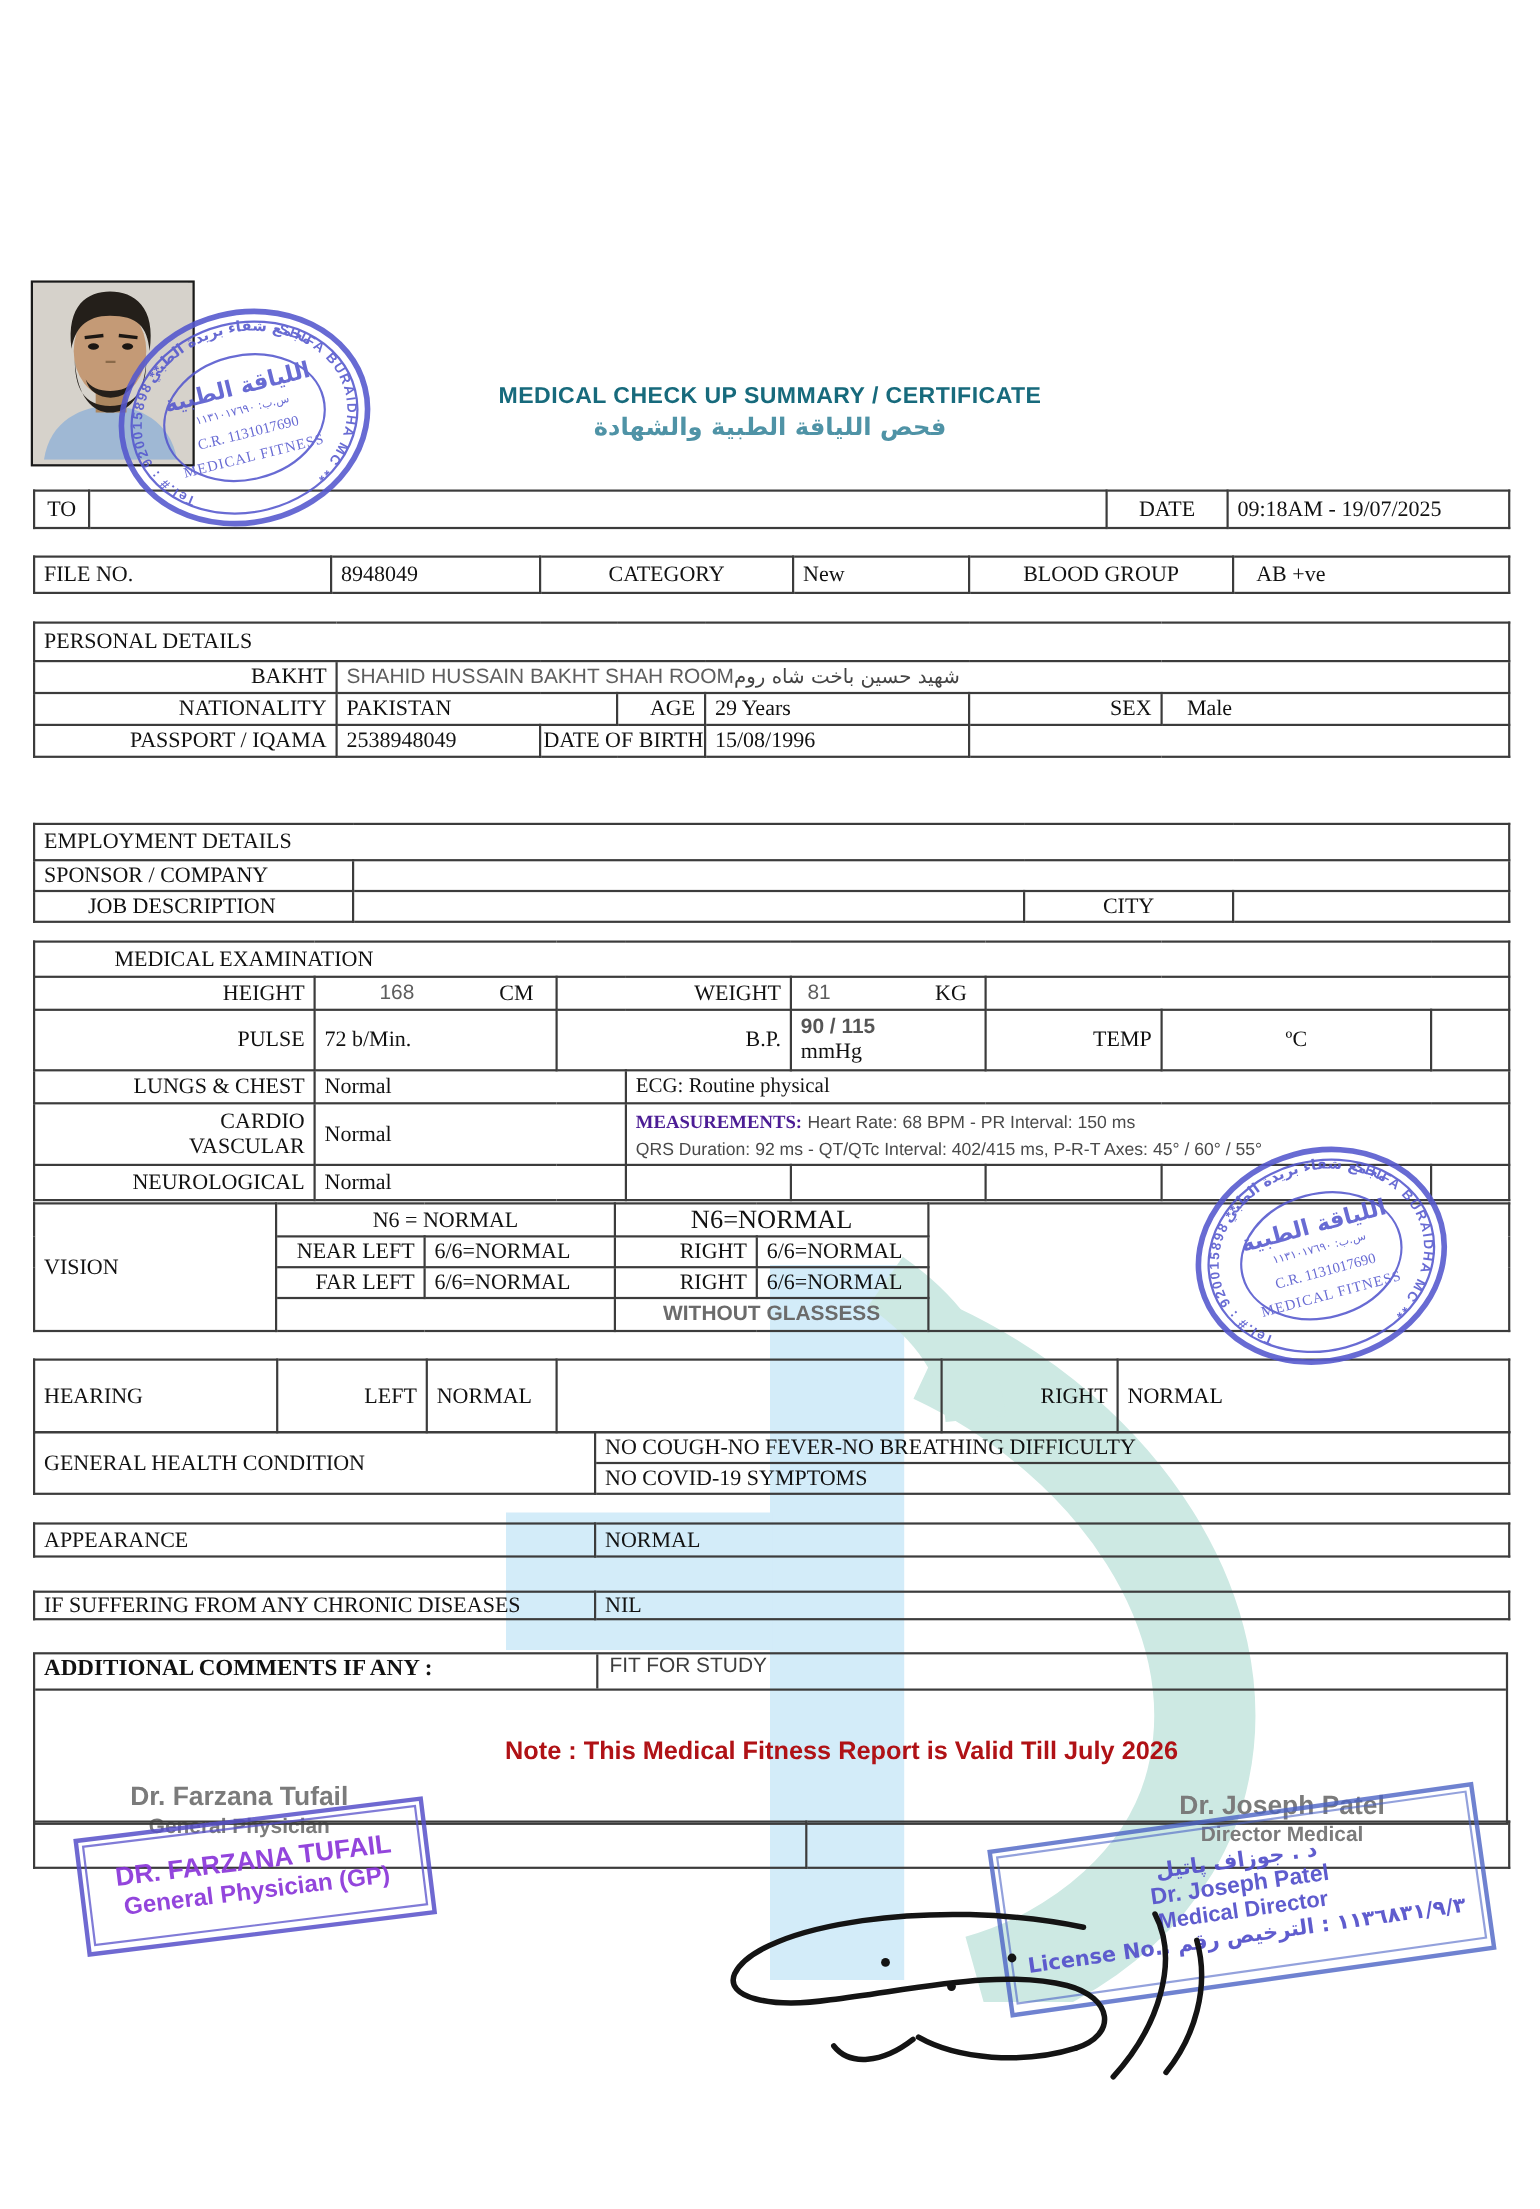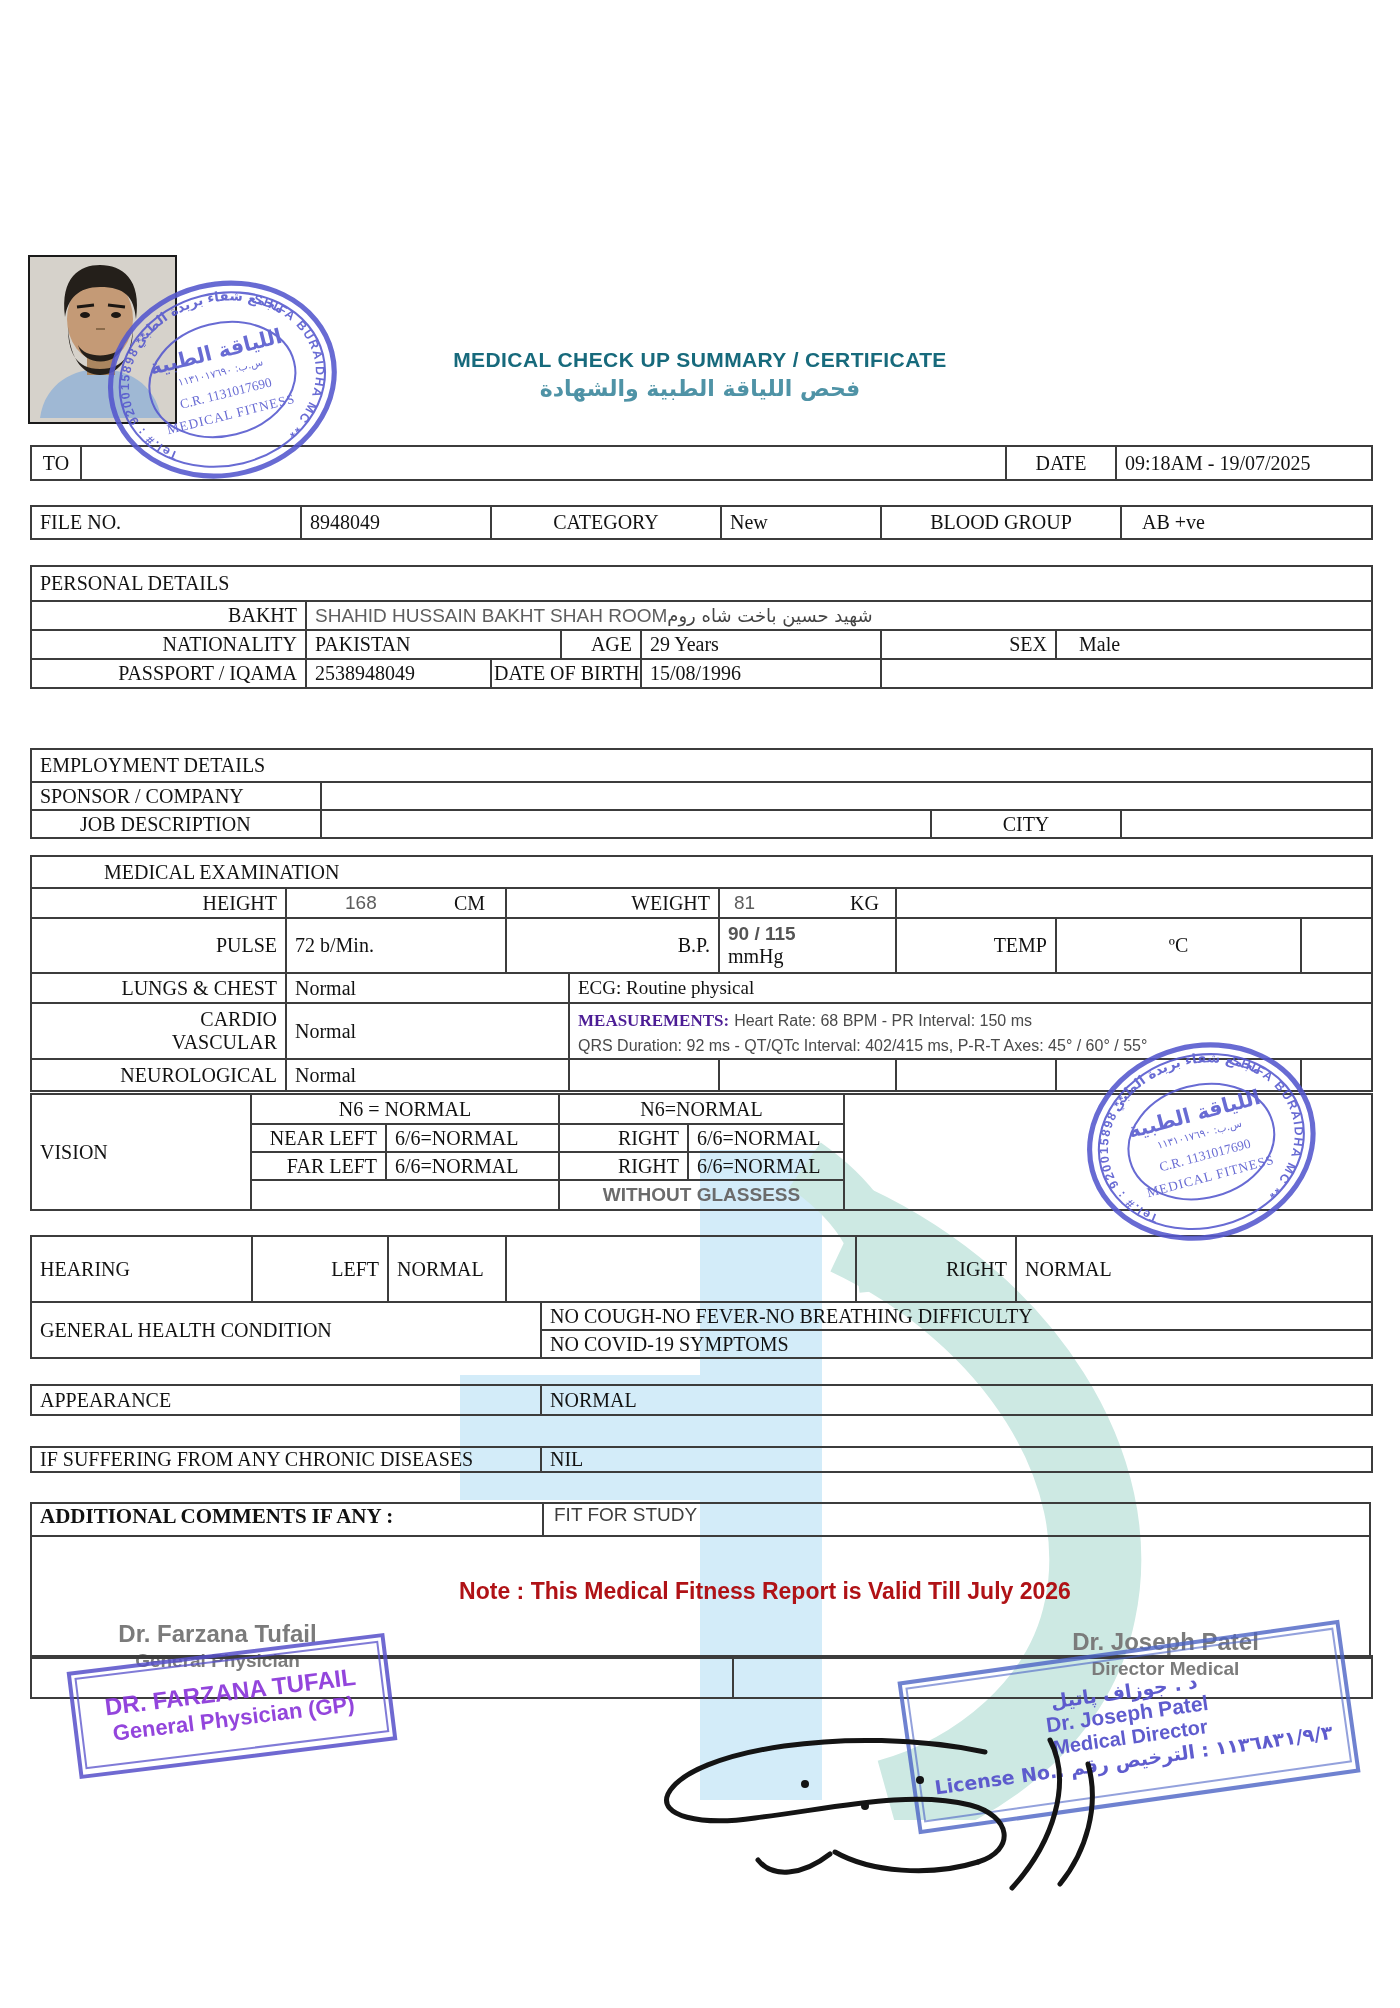--- a/index.html
+++ b/index.html
@@ -296,21 +296,21 @@
         <col style="width:135px">
         <col style="width:173px">
         <col style="width:129px">
         <col style="width:156px">
         <col style="width:528px">
       </colgroup>
     <tbody>
         <tr style="height:30px;">
       <td class="bold top" rowspan="4">VISION</td>
       <td colspan="2" class="center bold" style="font-size:20px;">N6 = NORMAL</td>
-      <td colspan="2" class="center bold" style="font-size:20px;margin-left:40px;">N6=NORMAL</td>
+      <td colspan="2" class="center bold" style="font-size:24px;margin-left:40px;">N6=NORMAL</td>
       <td rowspan="4"></td>
     </tr>
     <tr style="height:28px;">
       <td class="right">NEAR LEFT</td>
       <td class="serifv">6/6=NORMAL</td>
       <td class="right">RIGHT</td>
       <td class="serifv">6/6=NORMAL</td>
     </tr>
     <tr style="height:28px;">
       <td class="right">FAR LEFT</td>

